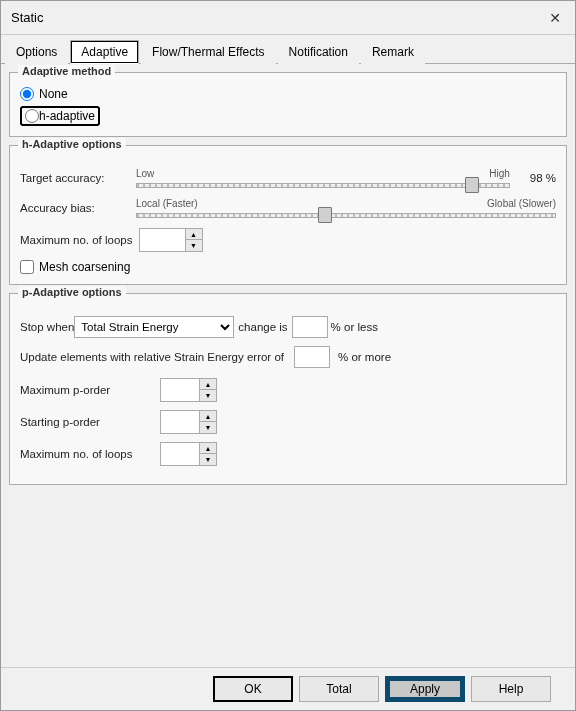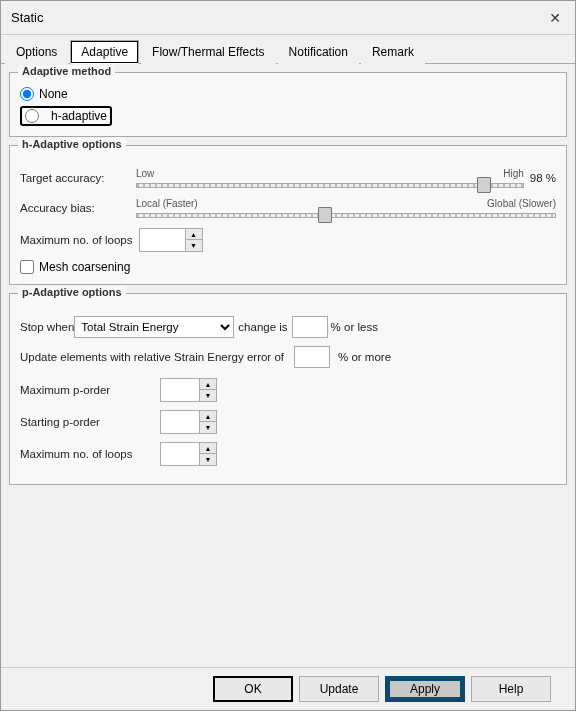--- a/index.html
+++ b/index.html
@@ -110,21 +110,21 @@
       cursor: pointer;
       width: 14px;
       height: 14px;
     }
     .radio-outlined {
       border: 2px solid #000;
       border-radius: 3px;
       padding: 1px 3px;
       display: inline-flex;
       align-items: center;
-      gap: 12px;
+      gap: 0;
     }
     .form-row {
       display: flex;
       align-items: center;
       margin-bottom: 10px;
       gap: 6px;
     }
     .form-label {
       min-width: 110px;
       font-size: 11.5px;
@@ -132,21 +132,21 @@
     }
     .slider-labels {
       display: flex;
       justify-content: space-between;
       font-size: 10px;
       color: #555;
       margin-bottom: 2px;
     }
     .slider-percent {
       font-size: 11.5px;
-      margin-left: 0;
+      margin-left: 14px;
       white-space: nowrap;
       color: #222;
       text-align: right;
     }
     .spin-input-row {
       display: flex;
       align-items: center;
       gap: 6px;
     }
     .spin-input {
@@ -468,17 +468,17 @@
             </div>
           </div>
         </div>
       </div>
     </div>
 
   </div>
 
   <div class="footer">
     <button class="footer-btn ok-btn">OK</button>
-    <button class="footer-btn">Update</button>
+    <button class="footer-btn">Total</button>
     <button class="footer-btn apply-btn">Apply</button>
     <button class="footer-btn">Help</button>
   </div>
 </div>
 
 </body></html>

